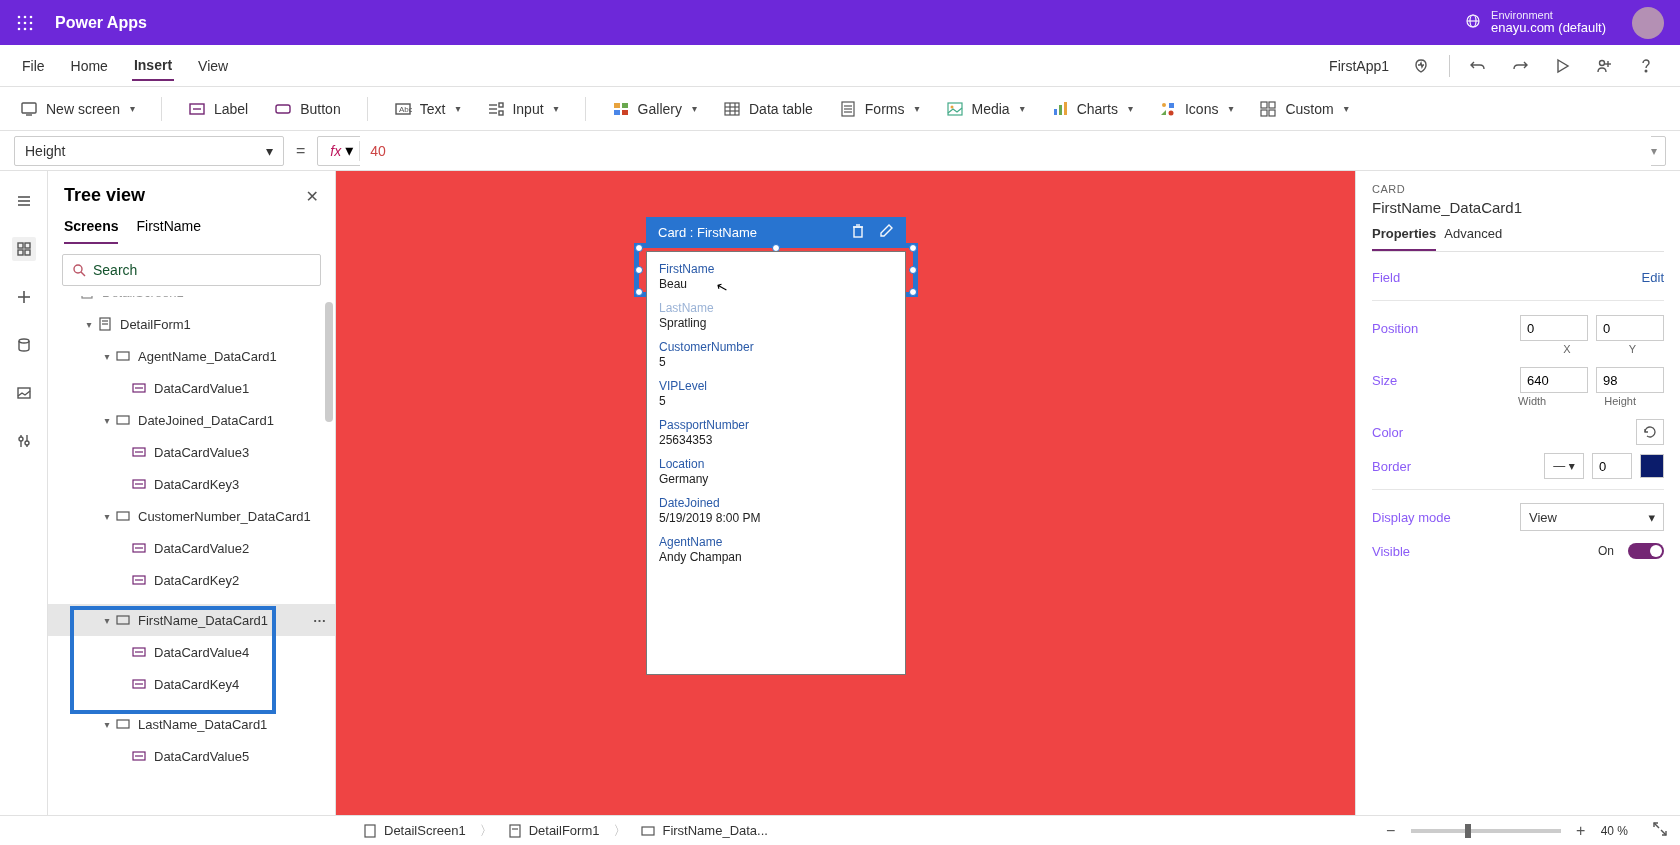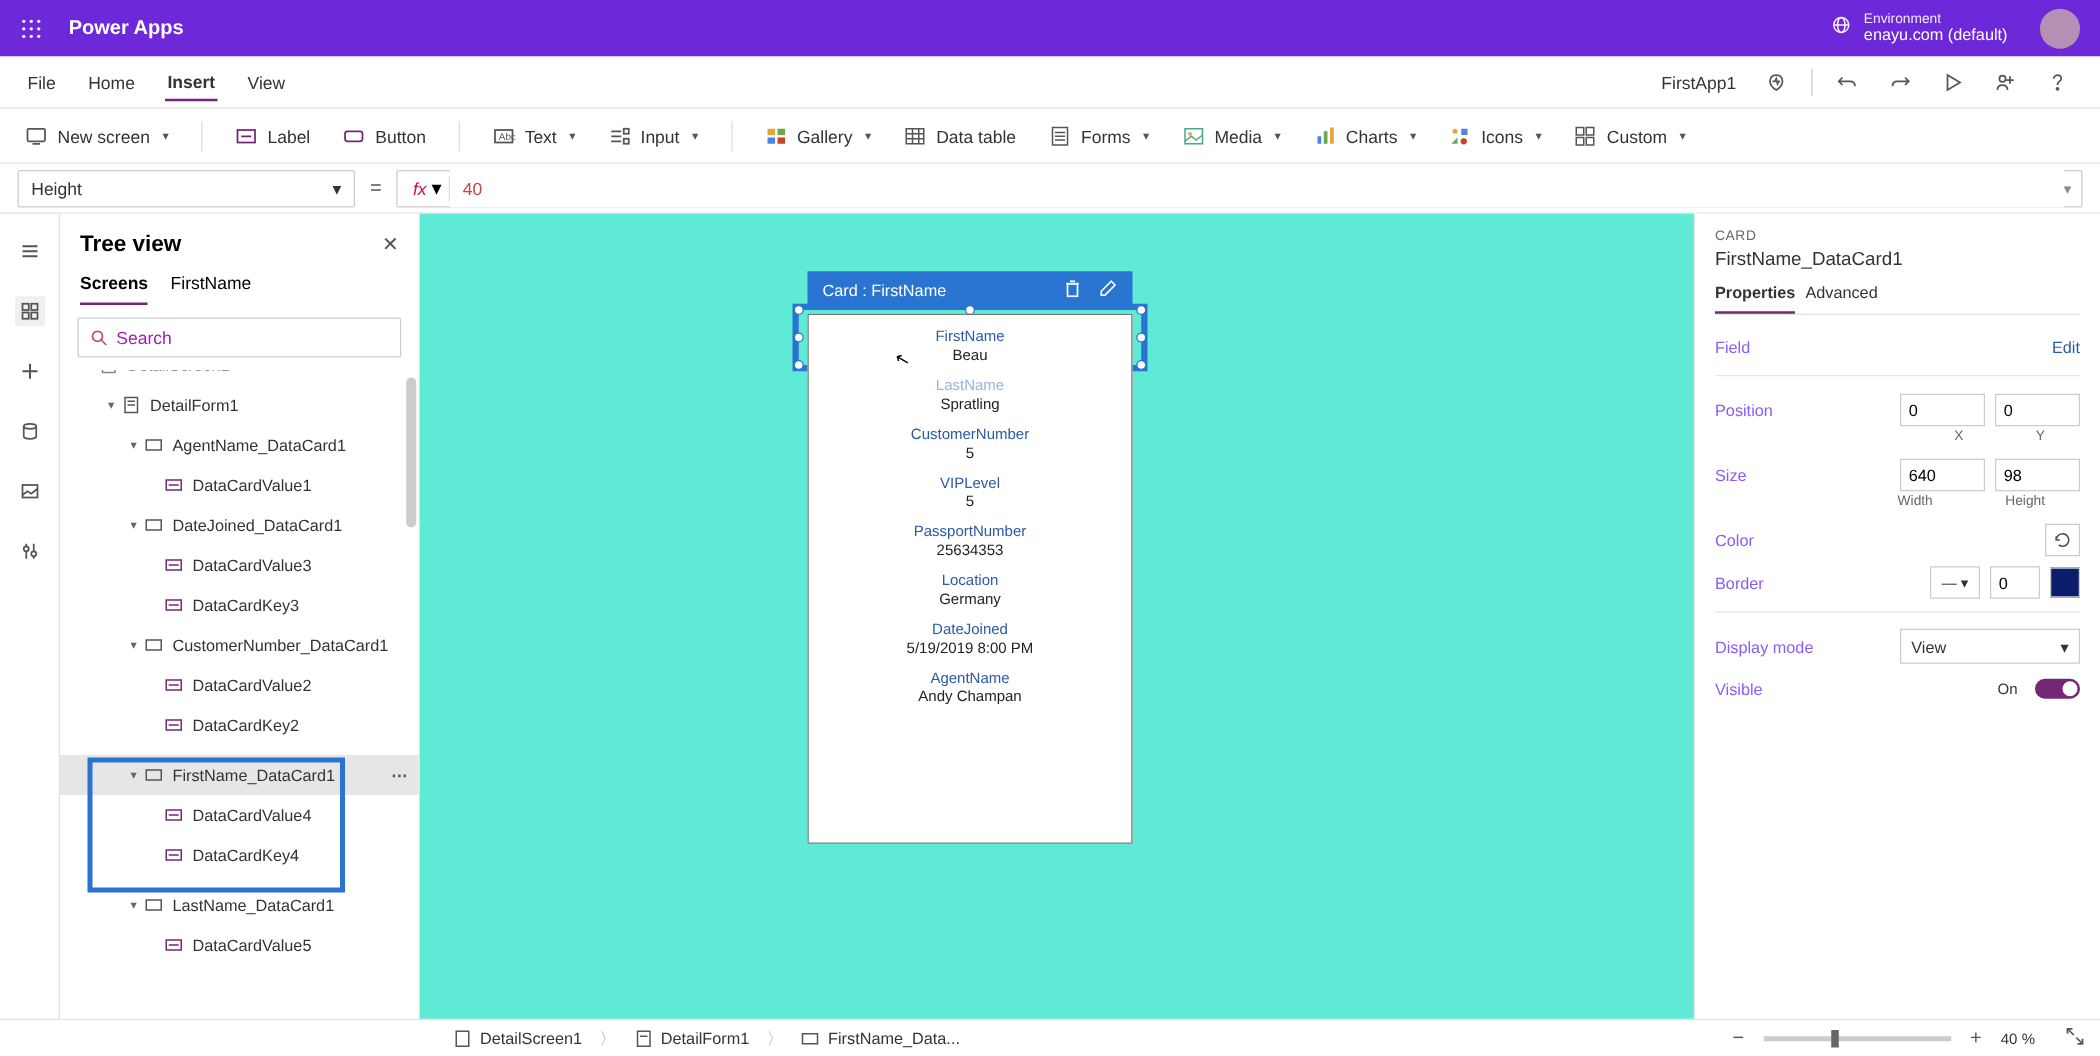--- a/index.html
+++ b/index.html
@@ -48,32 +48,32 @@
   .left-rail .rail-item { width:24px; height:24px; display:flex; align-items:center; justify-content:center; cursor:pointer;}
 
   .tree-panel { width: 288px; border-right:1px solid #e1e1e1; display:flex; flex-direction:column; background:#fff;}
   .tree-header { display:flex; align-items:flex-end; padding: 14px 16px 6px; gap: 12px; }
   .tree-header .title { font-size:18px; font-weight:600; flex:1; }
   .tree-header .close { cursor:pointer; color:#555;}
   .tree-tabs { display:flex; gap:18px; padding: 6px 16px 0; font-size:14px;}
   .tree-tabs .tab { padding-bottom:8px; cursor:pointer;}
   .tree-tabs .tab.active { font-weight:600; border-bottom:2px solid #742774;}
   .tree-search { padding: 10px 14px; }
-  .tree-search .search-box { height:32px; border:1px solid #ccc; border-radius:2px; display:flex; align-items:center; padding:0 8px; gap:6px; color:#a21caf; font-size:14px;}
+  .tree-search .search-box { height:32px; border:1px solid #ccc; border-radius:2px; display:flex; align-items:center; padding:0 8px; gap:6px; color:#14532d; font-size:14px;}
   .tree-body { flex:1; overflow:hidden; position:relative; padding-bottom:8px;}
   .tree-item { display:flex; align-items:center; height:32px; font-size:13px; color:#333; cursor:pointer; padding-right:8px;}
   .tree-item .caret { width:14px; text-align:center; font-size:10px; color:#666;}
   .tree-item .ticon { width:18px; height:18px; margin-right:6px; display:flex; align-items:center; justify-content:center; color:#666;}
   .tree-item.cut-top { color:#999; margin-top:-20px;}
   .highlight-box { border:4px solid #2874d0; position:absolute;}
   .tree-item.selected { background:#e6e6e6;}
   .more-dots { margin-left:auto; color:#555; font-weight:bold; letter-spacing:1px;}
   .tree-scroll { position:absolute; right:2px; top:6px; width:8px; height:120px; background:#ccc; border-radius:4px;}
 
-  .canvas { flex:1; background:#5eead4; position:relative; overflow:hidden;text-align:center;}
+  .canvas { flex:1; background:#ef4444; position:relative; overflow:hidden;}
   .form-card { position:absolute; left:310px; top:80px; width:260px; background:#fff; border:1px solid #777; }
   .card-header-bar { position:absolute; left:310px; top:46px; width:260px; height:30px; background:#2874d0; color:#fff; display:flex; align-items:center; padding:0 12px; font-size:13px;}
   .card-header-bar .chspacer { flex:1;}
   .card-header-bar .hicon { margin-left:12px; opacity:.95;}
   
   .selected-card-outline { position:absolute; left:298px; top:72px; width:284px; height:54px; border:5px solid #2874d0; pointer-events:none;}
   .handle { position:absolute; width:8px; height:8px; background:#fff; border:1px solid #2874d0; border-radius:50%;}
   
   .form-row { padding: 4px 12px 6px; font-size:12px;}
   .form-row .lbl { color:#2a5aa8; font-size:12px; }

